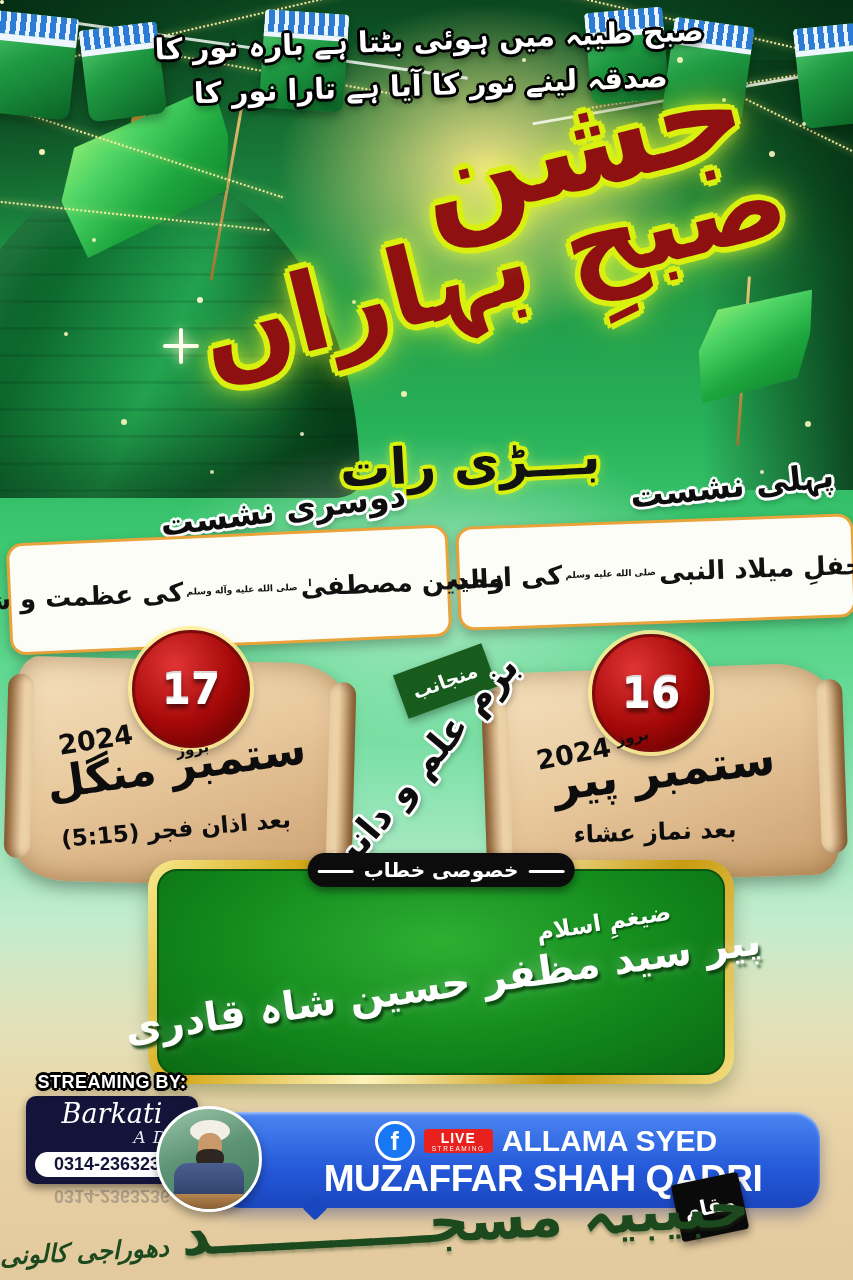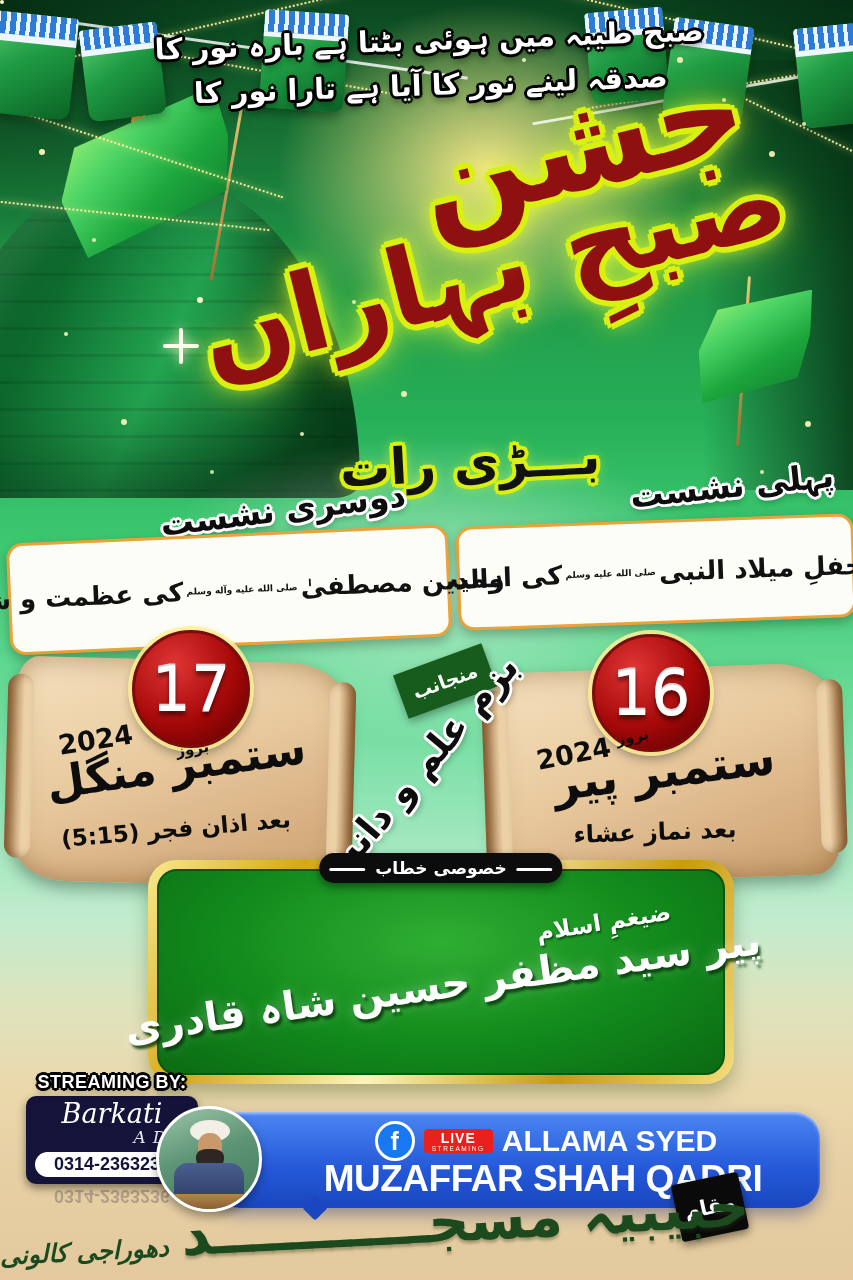--- a/index.html
+++ b/index.html
@@ -132,21 +132,21 @@
   .scroll1{left:492px;top:668px;width:345px;height:212px;transform:rotate(-2deg);}
   .scroll2{left:14px;top:660px;width:332px;height:224px;transform:rotate(1.5deg);}
 
   .date-circle{width:112px;height:112px;border-radius:50%;
     background:radial-gradient(circle at 35% 28%,#e03535 0%,#a50808 55%,#550000 100%);
     border:3px solid #7c0b0b;
     box-shadow:0 0 0 4px rgba(255,240,150,.85),0 6px 12px rgba(0,0,0,.4);
     display:flex;align-items:center;justify-content:center;}
   .circle1{left:592px;top:634px;}
   .circle2{left:132px;top:630px;}
-  .date-num{color:#fff;font-weight:normal;font-size:62px;
+  .date-num{color:#fff;font-weight:bold;font-size:42px;
     text-shadow:0 -2px 0 #d8d8d8,0 4px 4px rgba(0,0,0,.55);}
 
   .scroll-txt{color:#0d0d0d;font-weight:bold;text-align:center;}
   .s1-year{left:536px;top:738px;font-size:27px;transform:rotate(-11deg);}
   .s1-prefix{left:616px;top:728px;font-size:15px;transform:rotate(-11deg);font-weight:bold;}
   .s1-month{left:496px;top:744px;width:336px;font-size:46px;transform:rotate(-7deg);}
   .s1-time{left:520px;top:818px;width:270px;font-size:24px;transform:rotate(-2deg);}
   .s2-year{left:58px;top:724px;font-size:27px;transform:rotate(-9deg);}
   .s2-prefix{left:176px;top:740px;font-size:15px;transform:rotate(-9deg);font-weight:bold;}
   .s2-month{left:28px;top:740px;width:296px;font-size:44px;transform:rotate(-8deg);}
@@ -160,21 +160,21 @@
     color:#0d0d0d;white-space:nowrap;}
 
   
   .banner{left:148px;top:860px;width:586px;height:224px;border-radius:28px;
     background:linear-gradient(120deg,#f8e98e 0%,#d4a817 22%,#fdf3bb 48%,#c89b10 75%,#f3dd7e 100%);
     padding:9px;box-sizing:border-box;box-shadow:0 9px 18px rgba(60,80,30,.35);}
   .banner-inner{width:100%;height:100%;border-radius:20px;position:relative;
     background:radial-gradient(ellipse at 50% 35%,#2fae33 0%,#128a1c 55%,#0b6a13 100%);
     border:2px solid #0a5510;box-sizing:border-box;}
   .badge{position:absolute;top:-18px;left:50%;transform:translateX(-50%);
-    background:#0c0c0c;border-radius:22px;padding:5px 56px;color:#fff;font-size:17px;
+    background:#0c0c0c;border-radius:22px;padding:5px 56px;color:#fff;font-size:20px;
     font-weight:bold;white-space:nowrap;box-shadow:0 4px 8px rgba(0,0,0,.45);}
   .badge::before,.badge::after{content:"";position:absolute;top:50%;width:36px;height:3px;
     background:#fff;border-radius:2px;}
   .badge::before{left:10px;}
   .badge::after{right:10px;}
   .title-small{position:absolute;top:38px;right:52px;color:#fff;font-size:23px;
     font-weight:bold;transform:rotate(-9deg);text-shadow:1px 2px 2px rgba(0,50,5,.7);}
   .speaker{position:absolute;inset:0;display:flex;align-items:center;justify-content:center;
     transform:rotate(-8deg) scale(.95);font-size:42px;font-weight:bold;color:#fff;
     white-space:nowrap;padding-top:26px;

